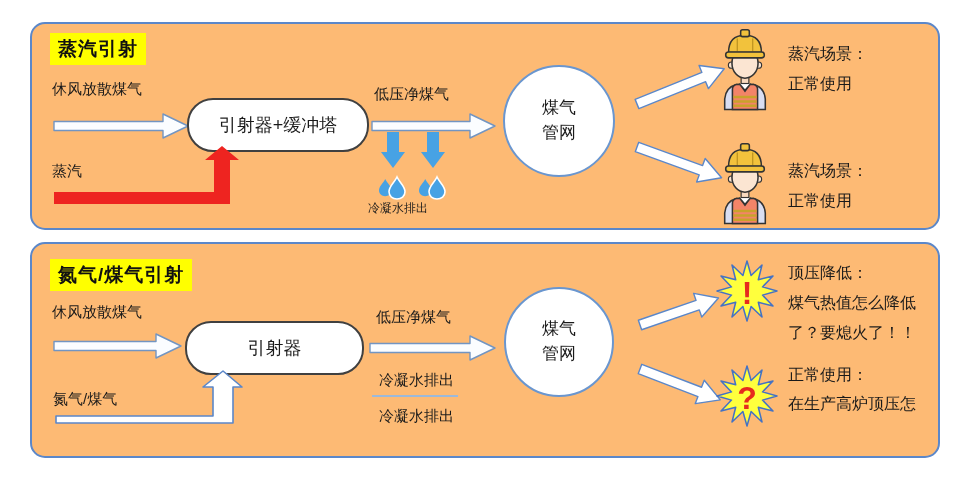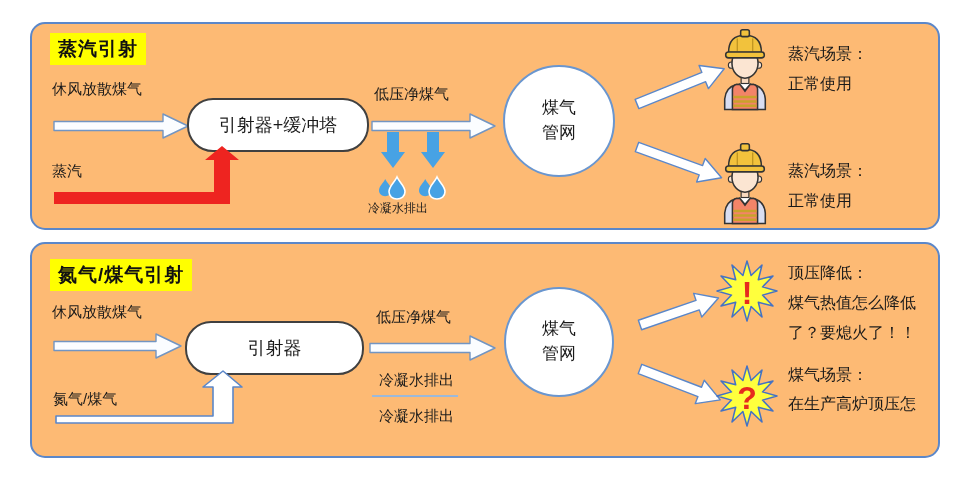--- a/index.html
+++ b/index.html
@@ -173,17 +173,17 @@
 
     <div class="scen-title" style="left:756px;top:19px">顶压降低：</div>
     <div class="scen-line" style="left:756px;top:49px">煤气热值怎么降低</div>
     <div class="scen-line" style="left:756px;top:79px">了？要熄火了！！</div>
 
     <svg class="abs" style="left:684px;top:121px" width="62" height="62" viewBox="0 0 62 62">
       <polygon points="31,1 35.1,15.5 46,5 42.3,19.7 57,16 46.5,26.9 61,31 46.5,35.1 57,46 42.3,42.3 46,57 35.1,46.5 31,61 26.9,46.5 16,57 19.7,42.3 5,46 15.5,35.1 1,31 15.5,26.9 5,16 19.7,19.7 16,5 26.9,15.5" fill="#ffff3d" stroke="#4472c4" stroke-width="1.5" stroke-linejoin="round"></polygon>
       <text x="31" y="33" text-anchor="middle" dominant-baseline="central" font-size="32" font-weight="bold" fill="#e62b1e">?</text>
     </svg>
 
-    <div class="scen-title" style="left:756px;top:121px">煤气场景：</div>
+    <div class="scen-title" style="left:756px;top:121px">正常使用：</div>
     <div class="scen-line" style="left:756px;top:150px">在生产高炉顶压怎</div>
   </section>
 
 </div>
 
 </body></html>

